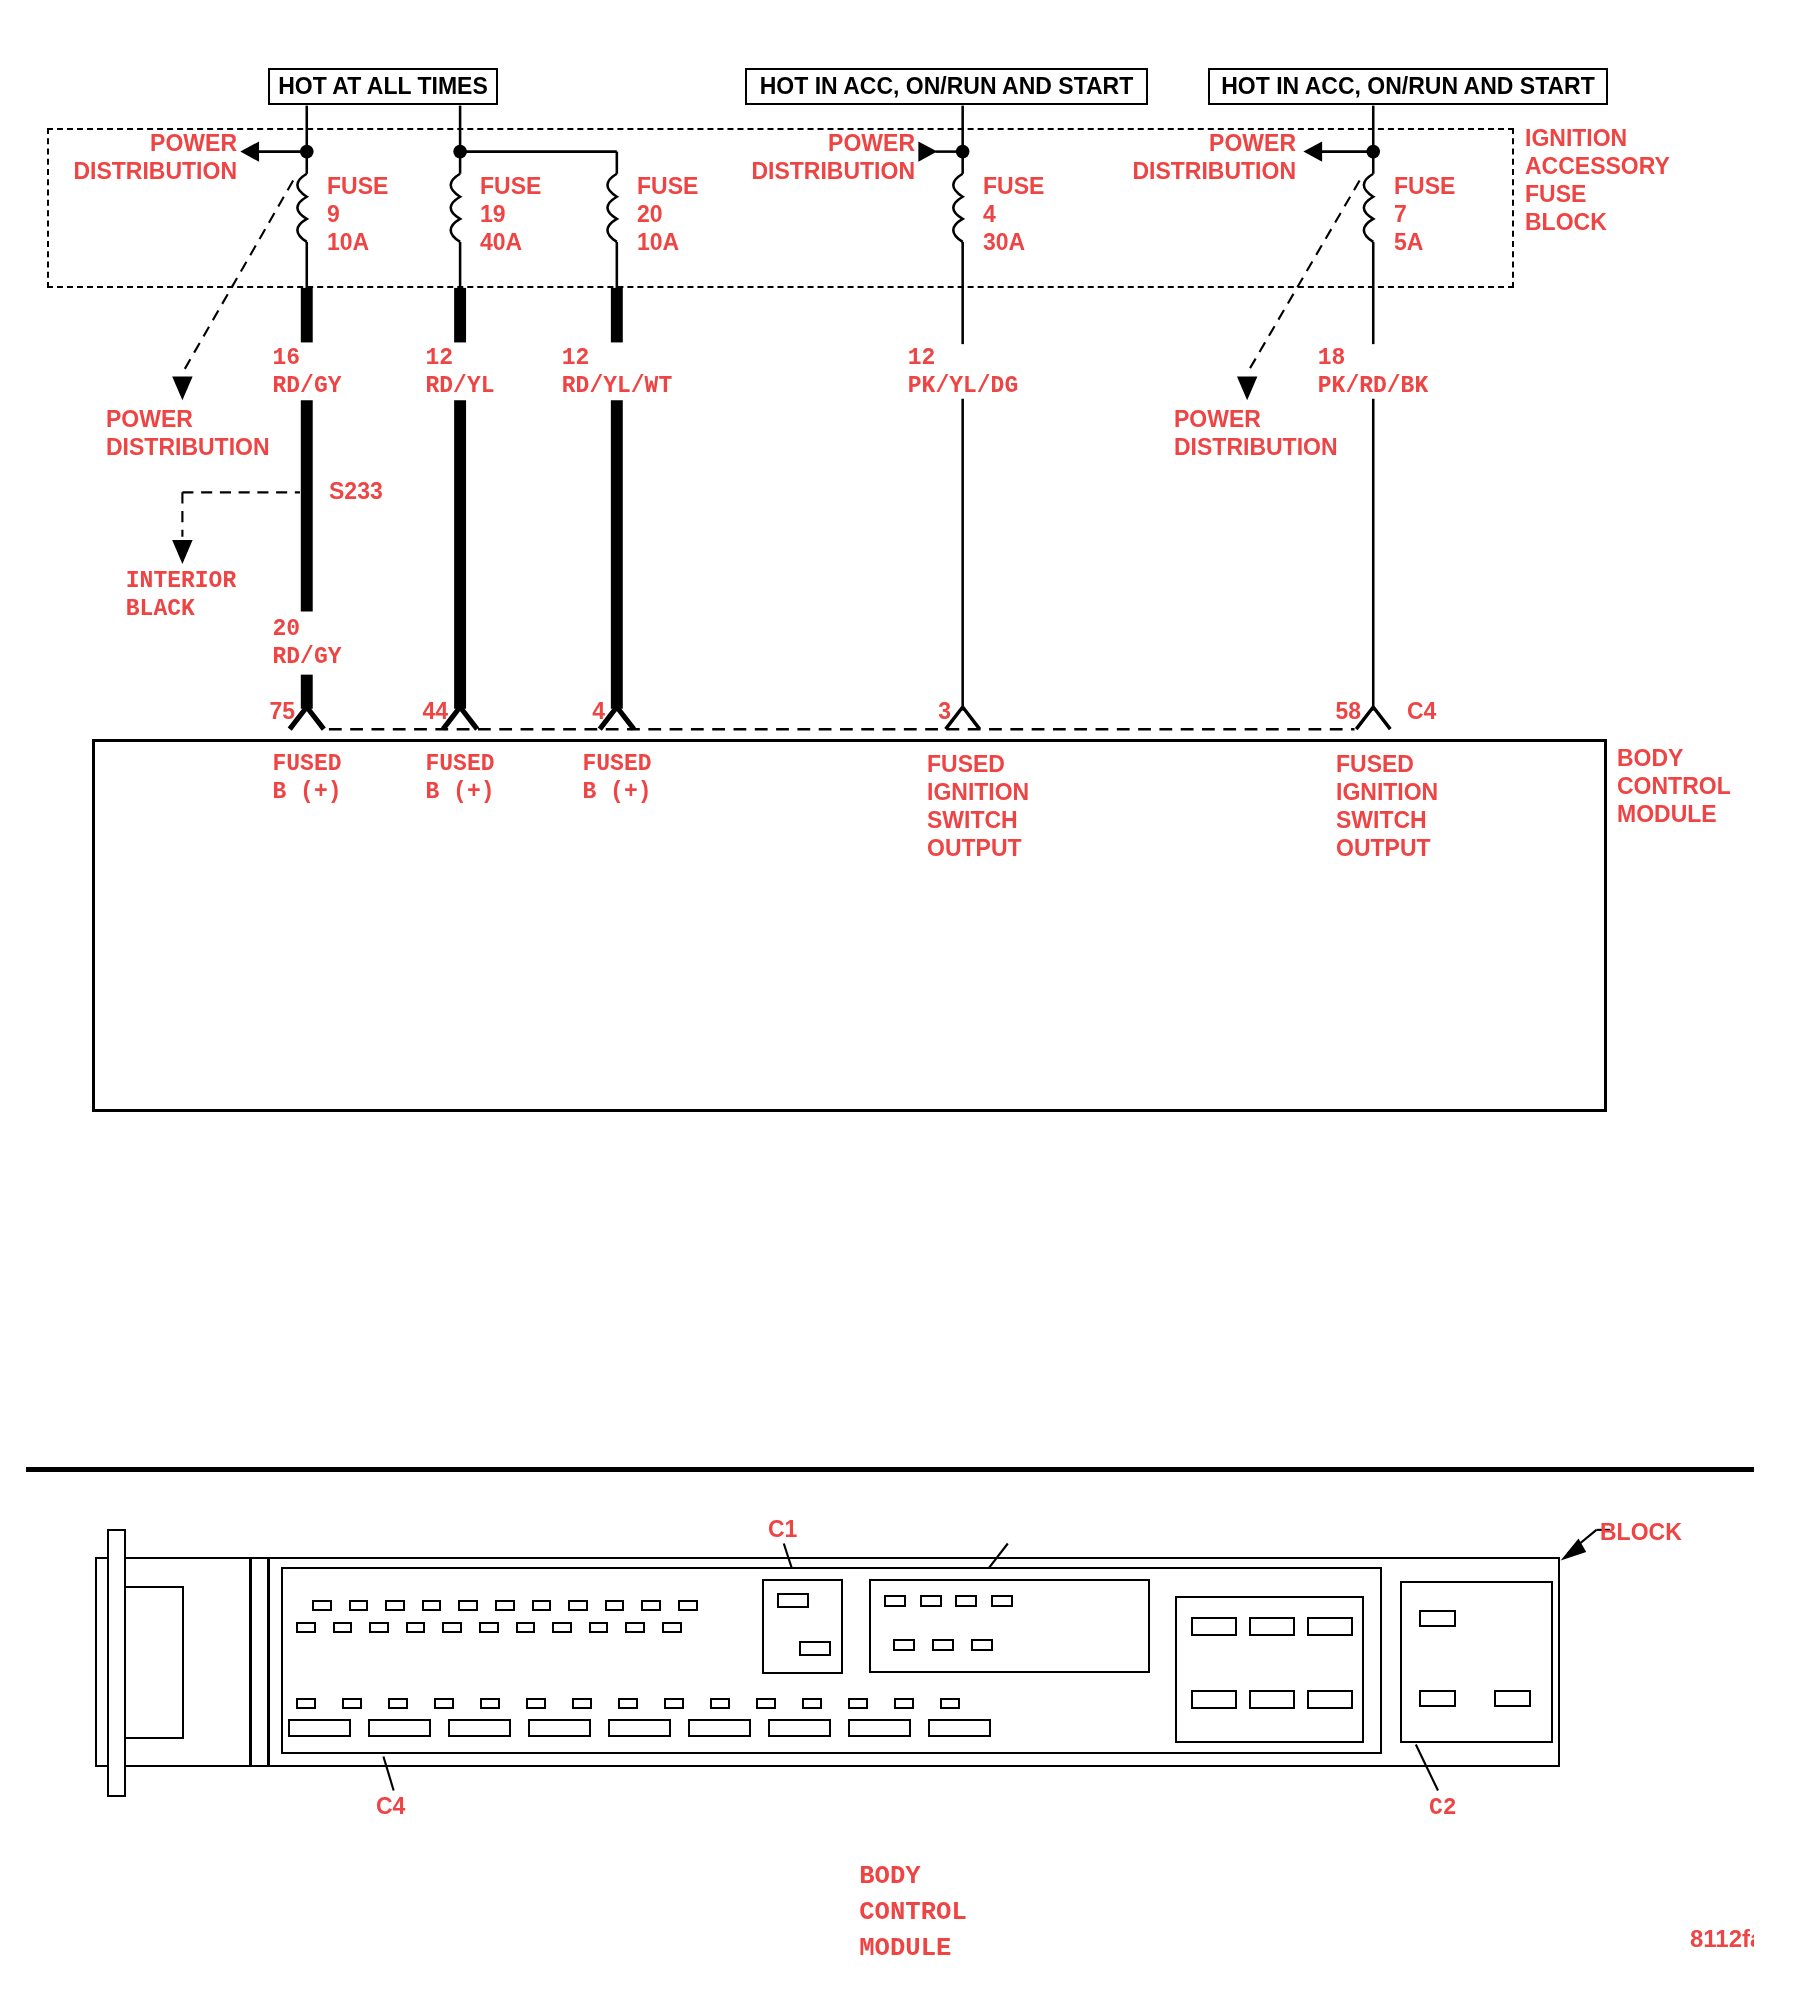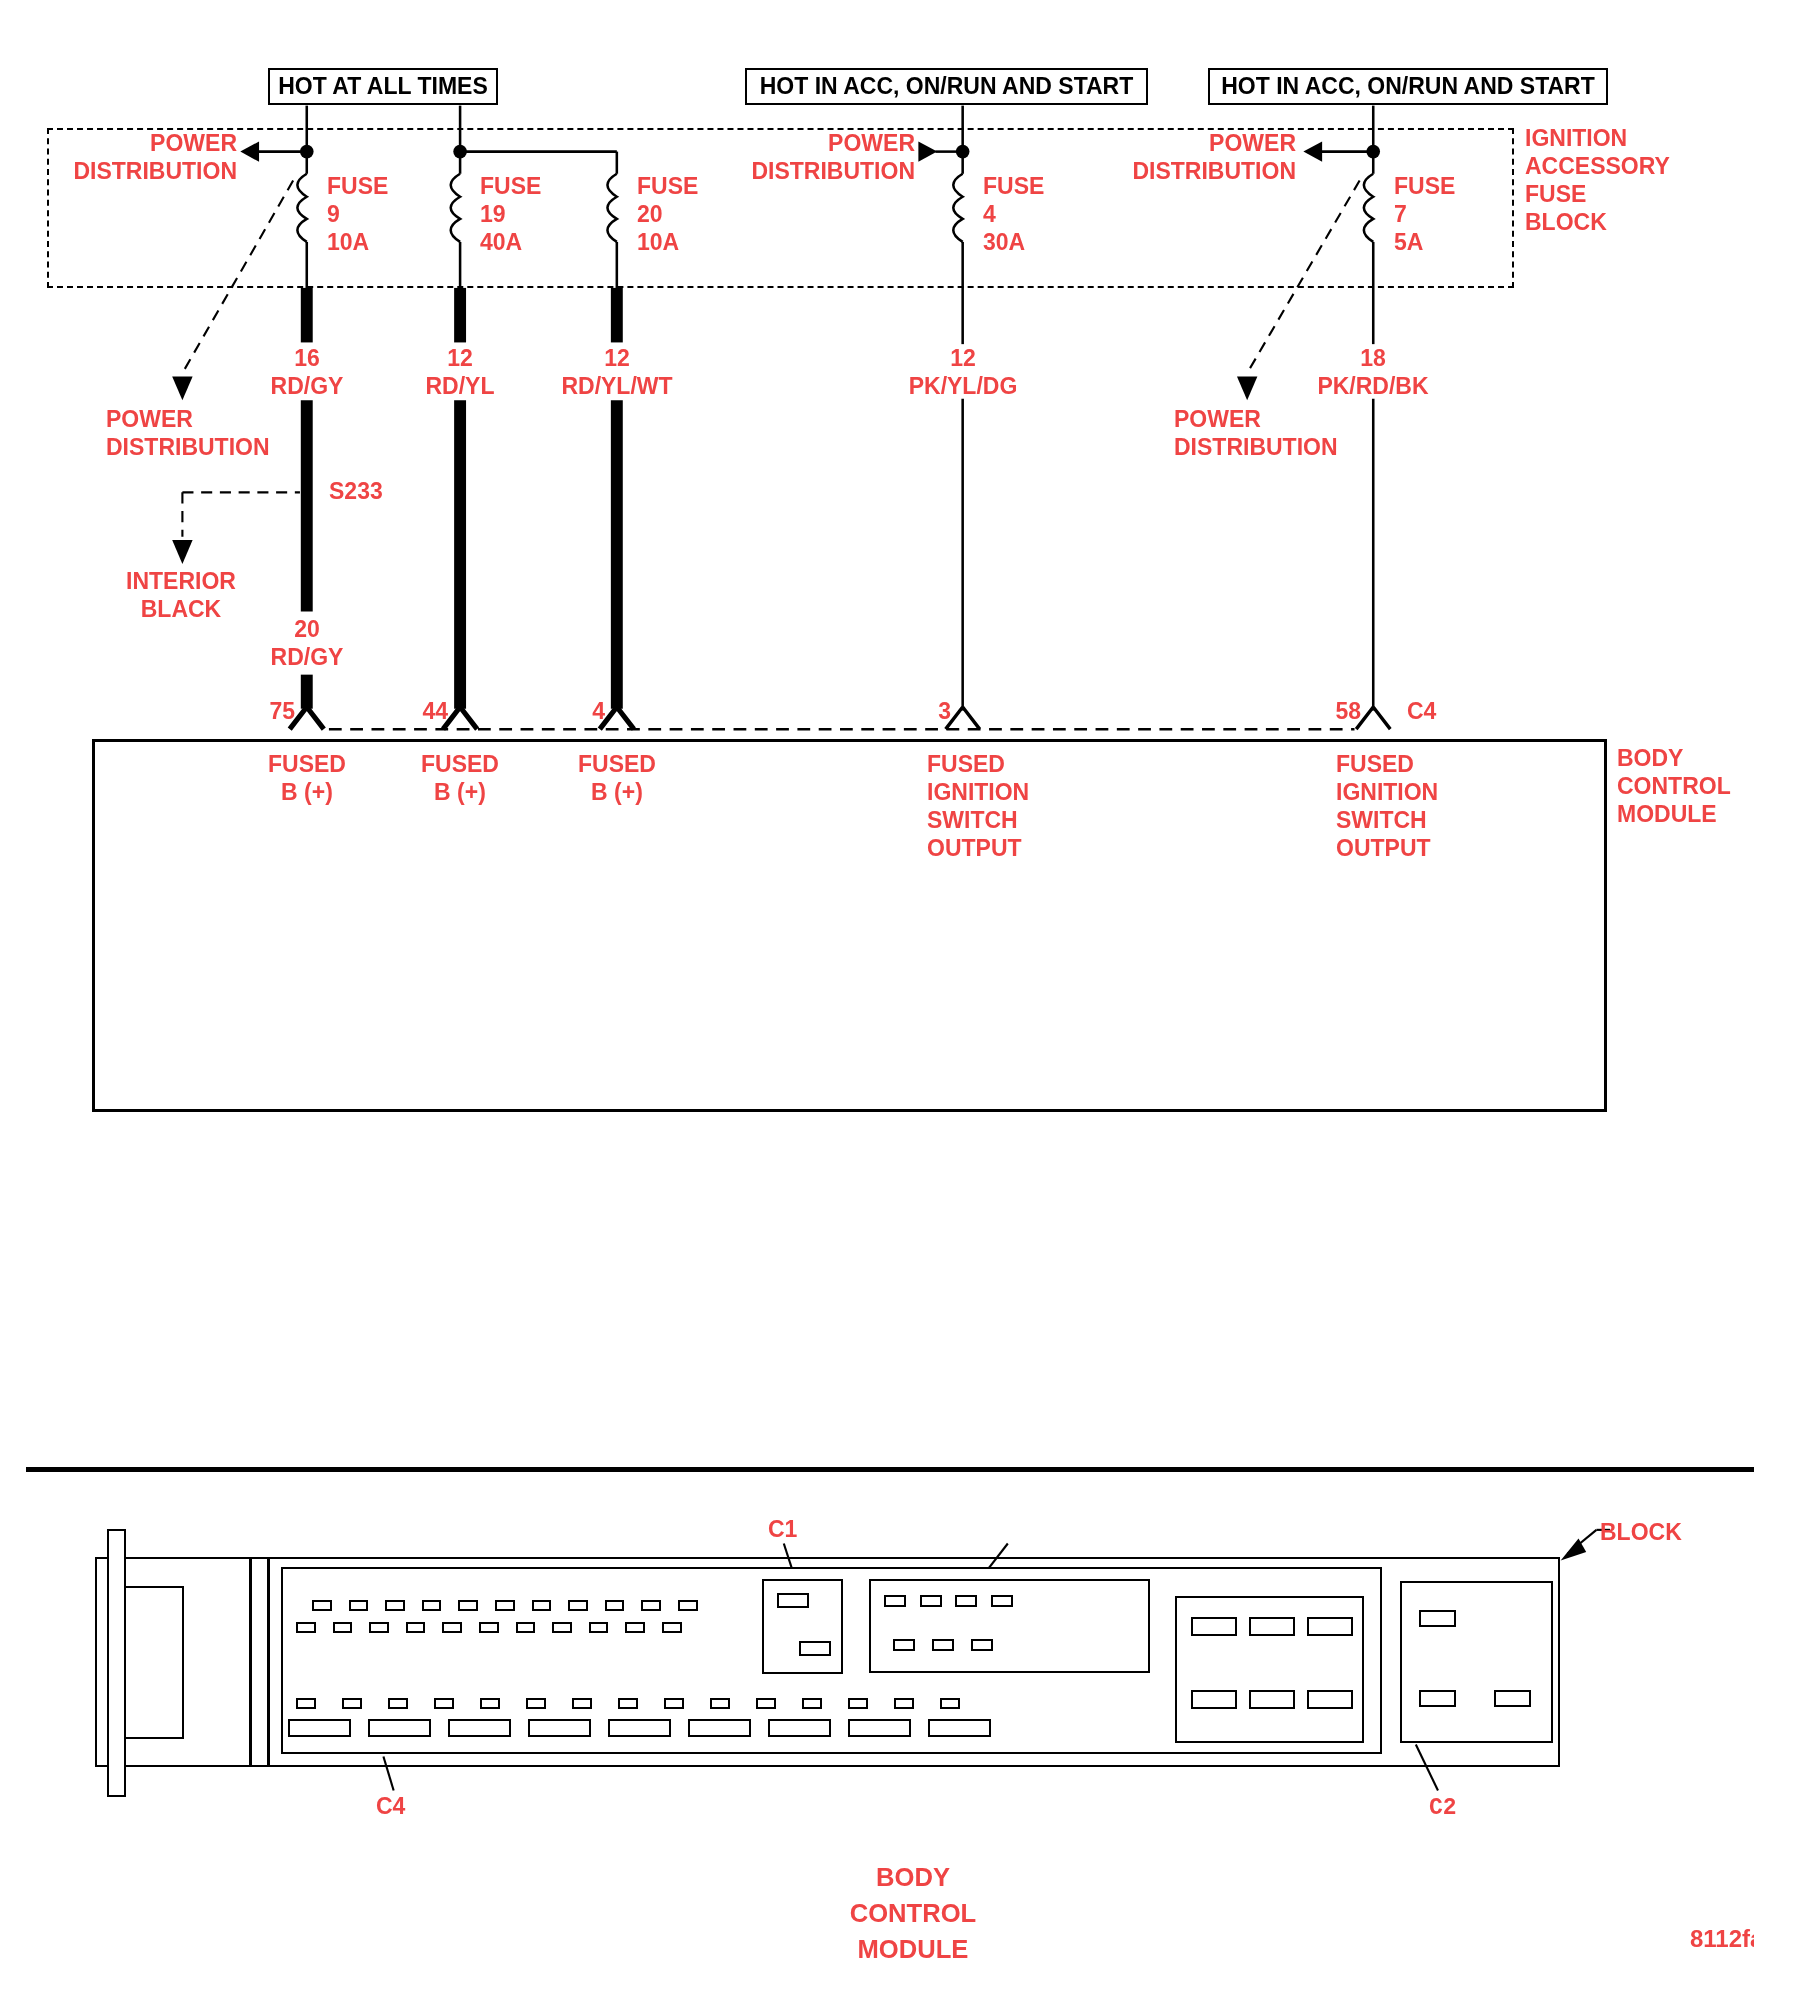--- a/index.html
+++ b/index.html
@@ -1,20 +1,20 @@
 <!DOCTYPE html>
 <html style="font-size:13.6px"><head>
 <meta charset="utf-8">
 <style>
   html,body{margin:0;padding:0;background:#fff;}
   #canvas{position:relative;width:1754px;height:2012px;background:#ffffff;overflow:hidden;
           font-family:"Liberation Sans",sans-serif;color:#000;}
   svg.overlay{position:absolute;left:0;top:0;z-index:2;}
   .t{position:absolute;z-index:3;font:700 23px/28px "Liberation Sans",sans-serif;color:#ef4444;white-space:nowrap;}
-  .ctr{transform:translateX(-50%);text-align:center;}
+  .ctr{transform:translateX(-50%);font-family:Liberation Mono, monospace;}
   .rt{transform:translateX(-100%);text-align:right;}
   .big{font-size:25.6px;line-height:36px;}
   .box{position:absolute;border:2.6px solid #000;background:#fff;box-sizing:border-box;z-index:1;}
   .hdr{display:flex;align-items:center;justify-content:center;font:700 23px "Liberation Sans",sans-serif;
        white-space:nowrap;z-index:3;}
   .dashedbox{border:2.6px dashed #000;background:transparent;}
   .nob{background:transparent;}
   .slotrow{position:absolute;display:flex;z-index:4;}
   .slot{display:block;border:2.6px solid #000;background:#fff;box-sizing:border-box;flex:0 0 auto;}
   .thick{border-width:3.4px;}

